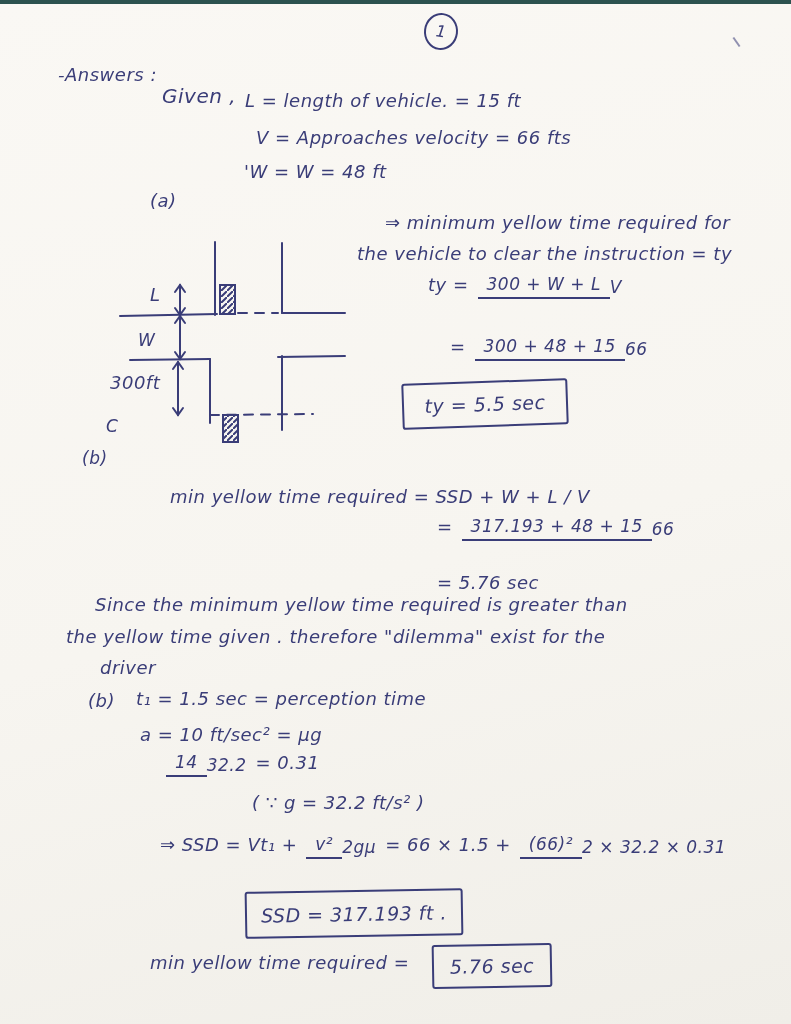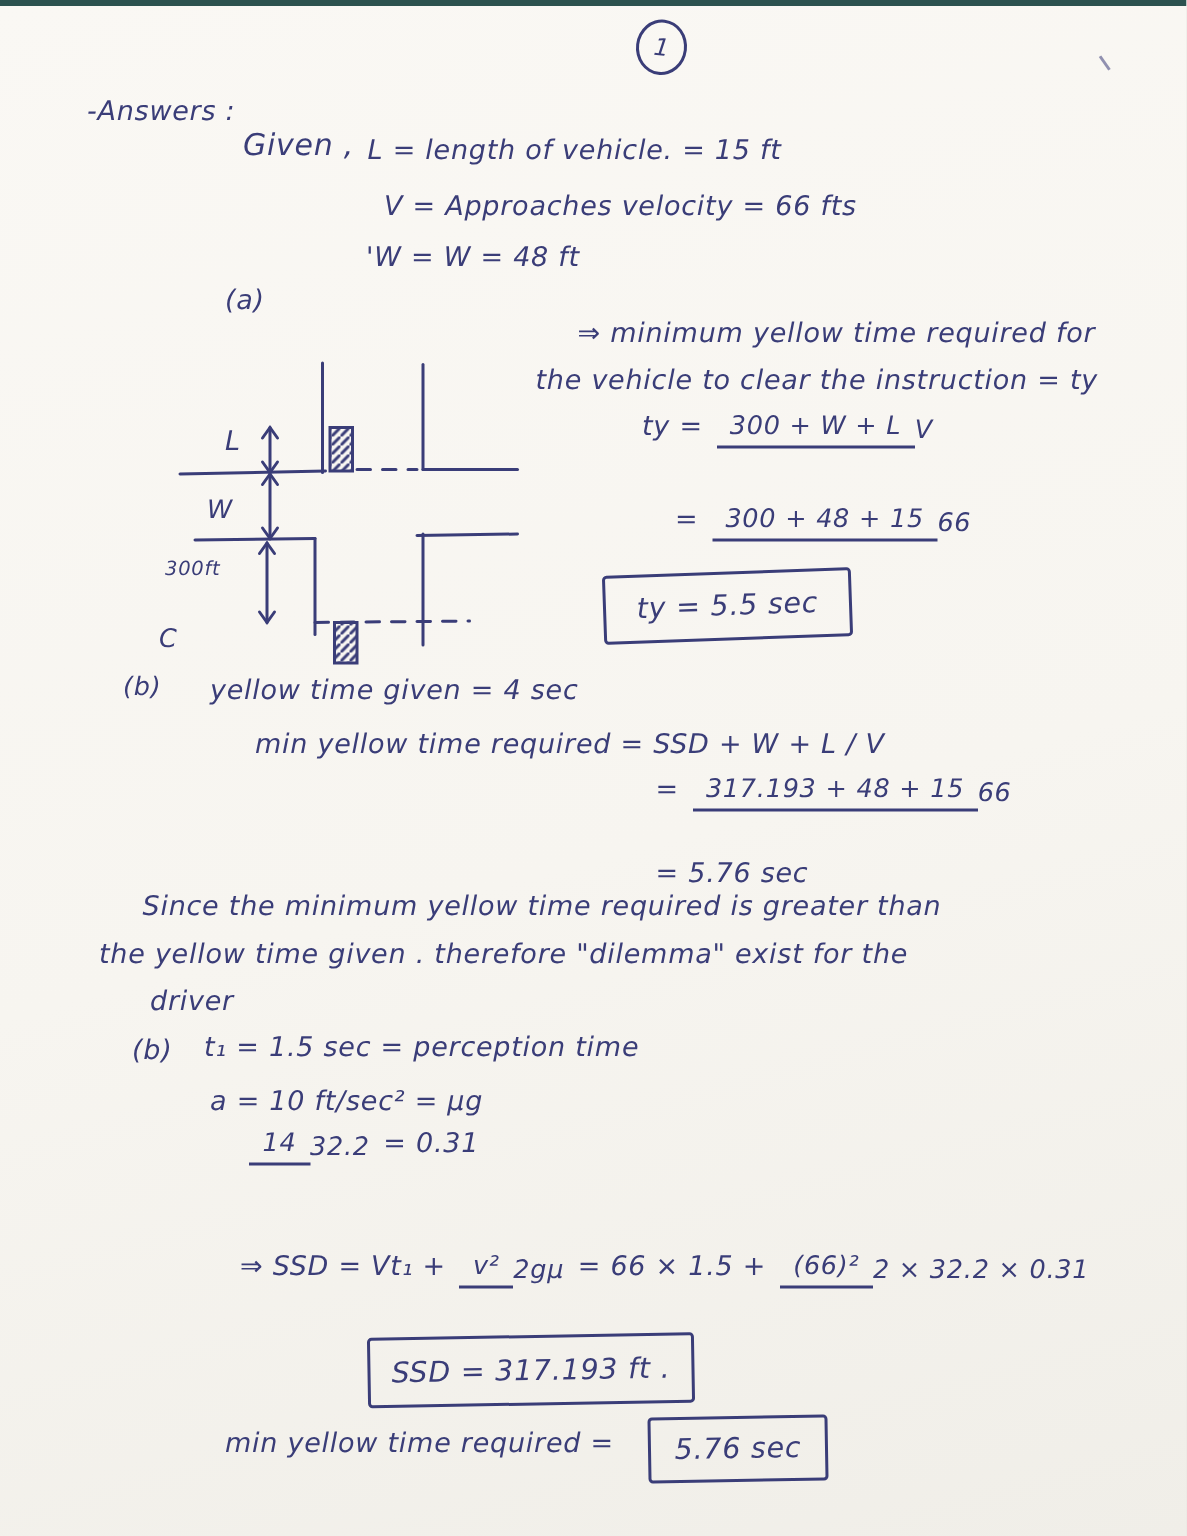--- a/index.html
+++ b/index.html
@@ -110,21 +110,21 @@
     <line x1="83" y1="137" x2="83" y2="190"></line>
     <polyline points="78,144 83,137 88,144"></polyline>
     <polyline points="78,183 83,190 88,183"></polyline>
 
     <line x1="115" y1="190" x2="218" y2="189" class="dash"></line>
     <rect x="128" y="190" width="15" height="27" class="car"></rect>
   </svg>
 
   <div class="hw" style="left:150px;top:284px;">L</div>
   <div class="hw" style="left:138px;top:330px;font-size:17px;">W</div>
-  <div class="hw" style="left:110px;top:372px;font-size:13px;">300ft</div>
+  <div class="hw" style="left:110px;top:372px;font-size:18px;">300ft</div>
   <div class="hw" style="left:106px;top:416px;font-size:17px;">C</div>
 
   <div class="hw" style="left:385px;top:212px;">⇒ minimum yellow time required for</div>
   <div class="hw" style="left:357px;top:243px;">the vehicle to clear the instruction = ty</div>
 
   <div class="hw row" style="left:428px;top:274px;">
     <span>ty =</span>
     <span class="frac">
       <span class="num">300 + W + L</span>
       <span class="den">V</span>
@@ -137,21 +137,20 @@
       <span class="num">300 + 48 + 15</span>
       <span class="den">66</span>
     </span>
   </div>
 
   <div class="hand-box" style="left:402px;top:381px;width:162px;height:42px;transform:rotate(-2deg);">
     <span>ty = 5.5 sec</span>
   </div>
 
   <div class="hw" style="left:82px;top:448px;font-size:17px;">(b)</div>
-  <div class="hw" style="left:140px;top:450px;">yellow time given = 4 sec</div>
   <div class="hw" style="left:170px;top:486px;">min yellow time required = SSD + W + L / V</div>
 
   <div class="hw row" style="left:437px;top:516px;">
     <span>=</span>
     <span class="frac">
       <span class="num">317.193 + 48 + 15</span>
       <span class="den">66</span>
     </span>
   </div>
 
@@ -166,20 +165,21 @@
   <div class="hw" style="left:140px;top:724px;">a = 10 ft/sec² = μg</div>
 
   <div class="hw row" style="left:166px;top:752px;">
     <span class="frac">
       <span class="num">14</span>
       <span class="den">32.2</span>
     </span>
     <span>= 0.31</span>
   </div>
 
+  <div class="hw" style="left:252px;top:792px;">( ∵ g = 32.2 ft/s² )</div>
 
   <div class="hw row" style="left:160px;top:834px;">
     <span>⇒ SSD = Vt₁ +</span>
     <span class="frac">
       <span class="num">v²</span>
       <span class="den">2gμ</span>
     </span>
     <span>= 66 × 1.5 +</span>
     <span class="frac">
       <span class="num">(66)²</span>

